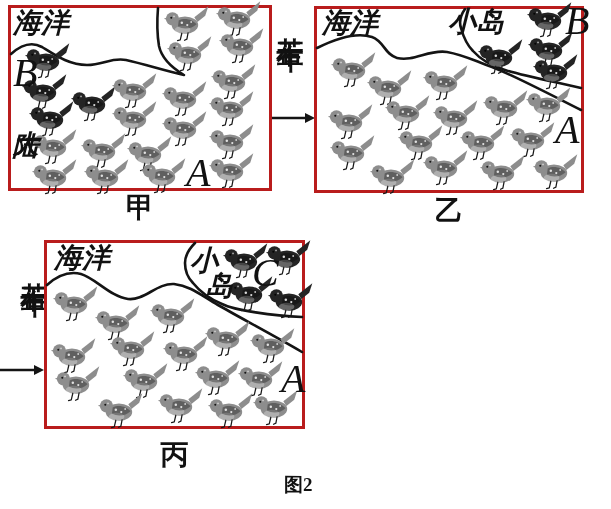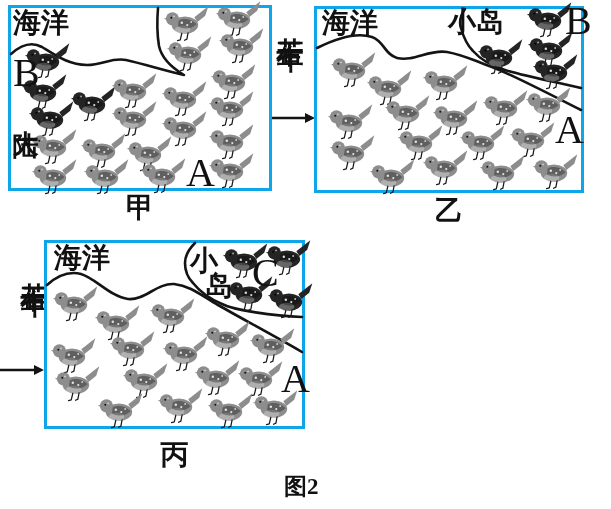--- a/index.html
+++ b/index.html
@@ -5,21 +5,21 @@
   html,body { margin:0; padding:0; background:#ffffff; }
   .canvas {
     position:relative; width:611px; height:509px;
     background:#ffffff; overflow:hidden;
     font-family:"Liberation Serif", serif; color:#111;
   }
   .defs { position:absolute; width:0; height:0; }
 
   .panel {
     position:absolute; box-sizing:border-box;
-    border:3px solid #0ea5e9; background:#ffffff;
+    border:3px solid #b91c1c; background:#ffffff;font-style:italic;
   }
   #panel-jia  { left:8px;   top:5px;   width:264px; height:186px; }
   #panel-yi   { left:314px; top:6px;   width:270px; height:187px; }
   #panel-bing { left:44px;  top:240px; width:261px; height:189px; }
 
   .curves { position:absolute; left:0; top:0; width:100%; height:100%; overflow:visible; }
   .curves path { fill:none; stroke:#141414; stroke-width:2.6; stroke-linecap:round; stroke-linejoin:round; }
 
   .birds { position:absolute; left:0; top:0; width:100%; height:100%; }
   .bird { position:absolute; width:47px; height:39px; overflow:visible; }
@@ -48,21 +48,21 @@
   #panel-bing .spC     { left:205px; top:10px; }
   #panel-bing .spA     { left:234px; top:116px; }
 
   .caption {
     position:absolute; text-align:center;
     font-family:"Liberation Serif", serif; font-weight:700; font-size:28px; line-height:1;
   }
   #cap-jia  { left:8px;   top:194px; width:264px; }
   #cap-yi   { left:314px; top:197px; width:270px; }
   #cap-bing { left:44px;  top:441px; width:261px; }
-  #fig-caption { left:284px; top:475px; width:70px; text-align:left; font-size:23px; }
+  #fig-caption { left:284px; top:475px; width:70px; text-align:left; font-size:19px; }
 
   .transition { position:absolute; }
   #trans1 { left:272px; top:16px;  width:42px; height:120px; }
   #trans2 { left:0px;   top:258px; width:44px; height:130px; }
   #trans1 .years { left:4px;  top:0px;  font-size:27px; }
   #trans2 .years { left:20px; top:3px;  font-size:27px; }
   #trans1 .arrow { position:absolute; left:0; top:94px; }
   #trans2 .arrow { position:absolute; left:0; top:104px; }
   .arrow line    { stroke:#141414; stroke-width:2.4; }
   .arrow polygon { fill:#141414; }

